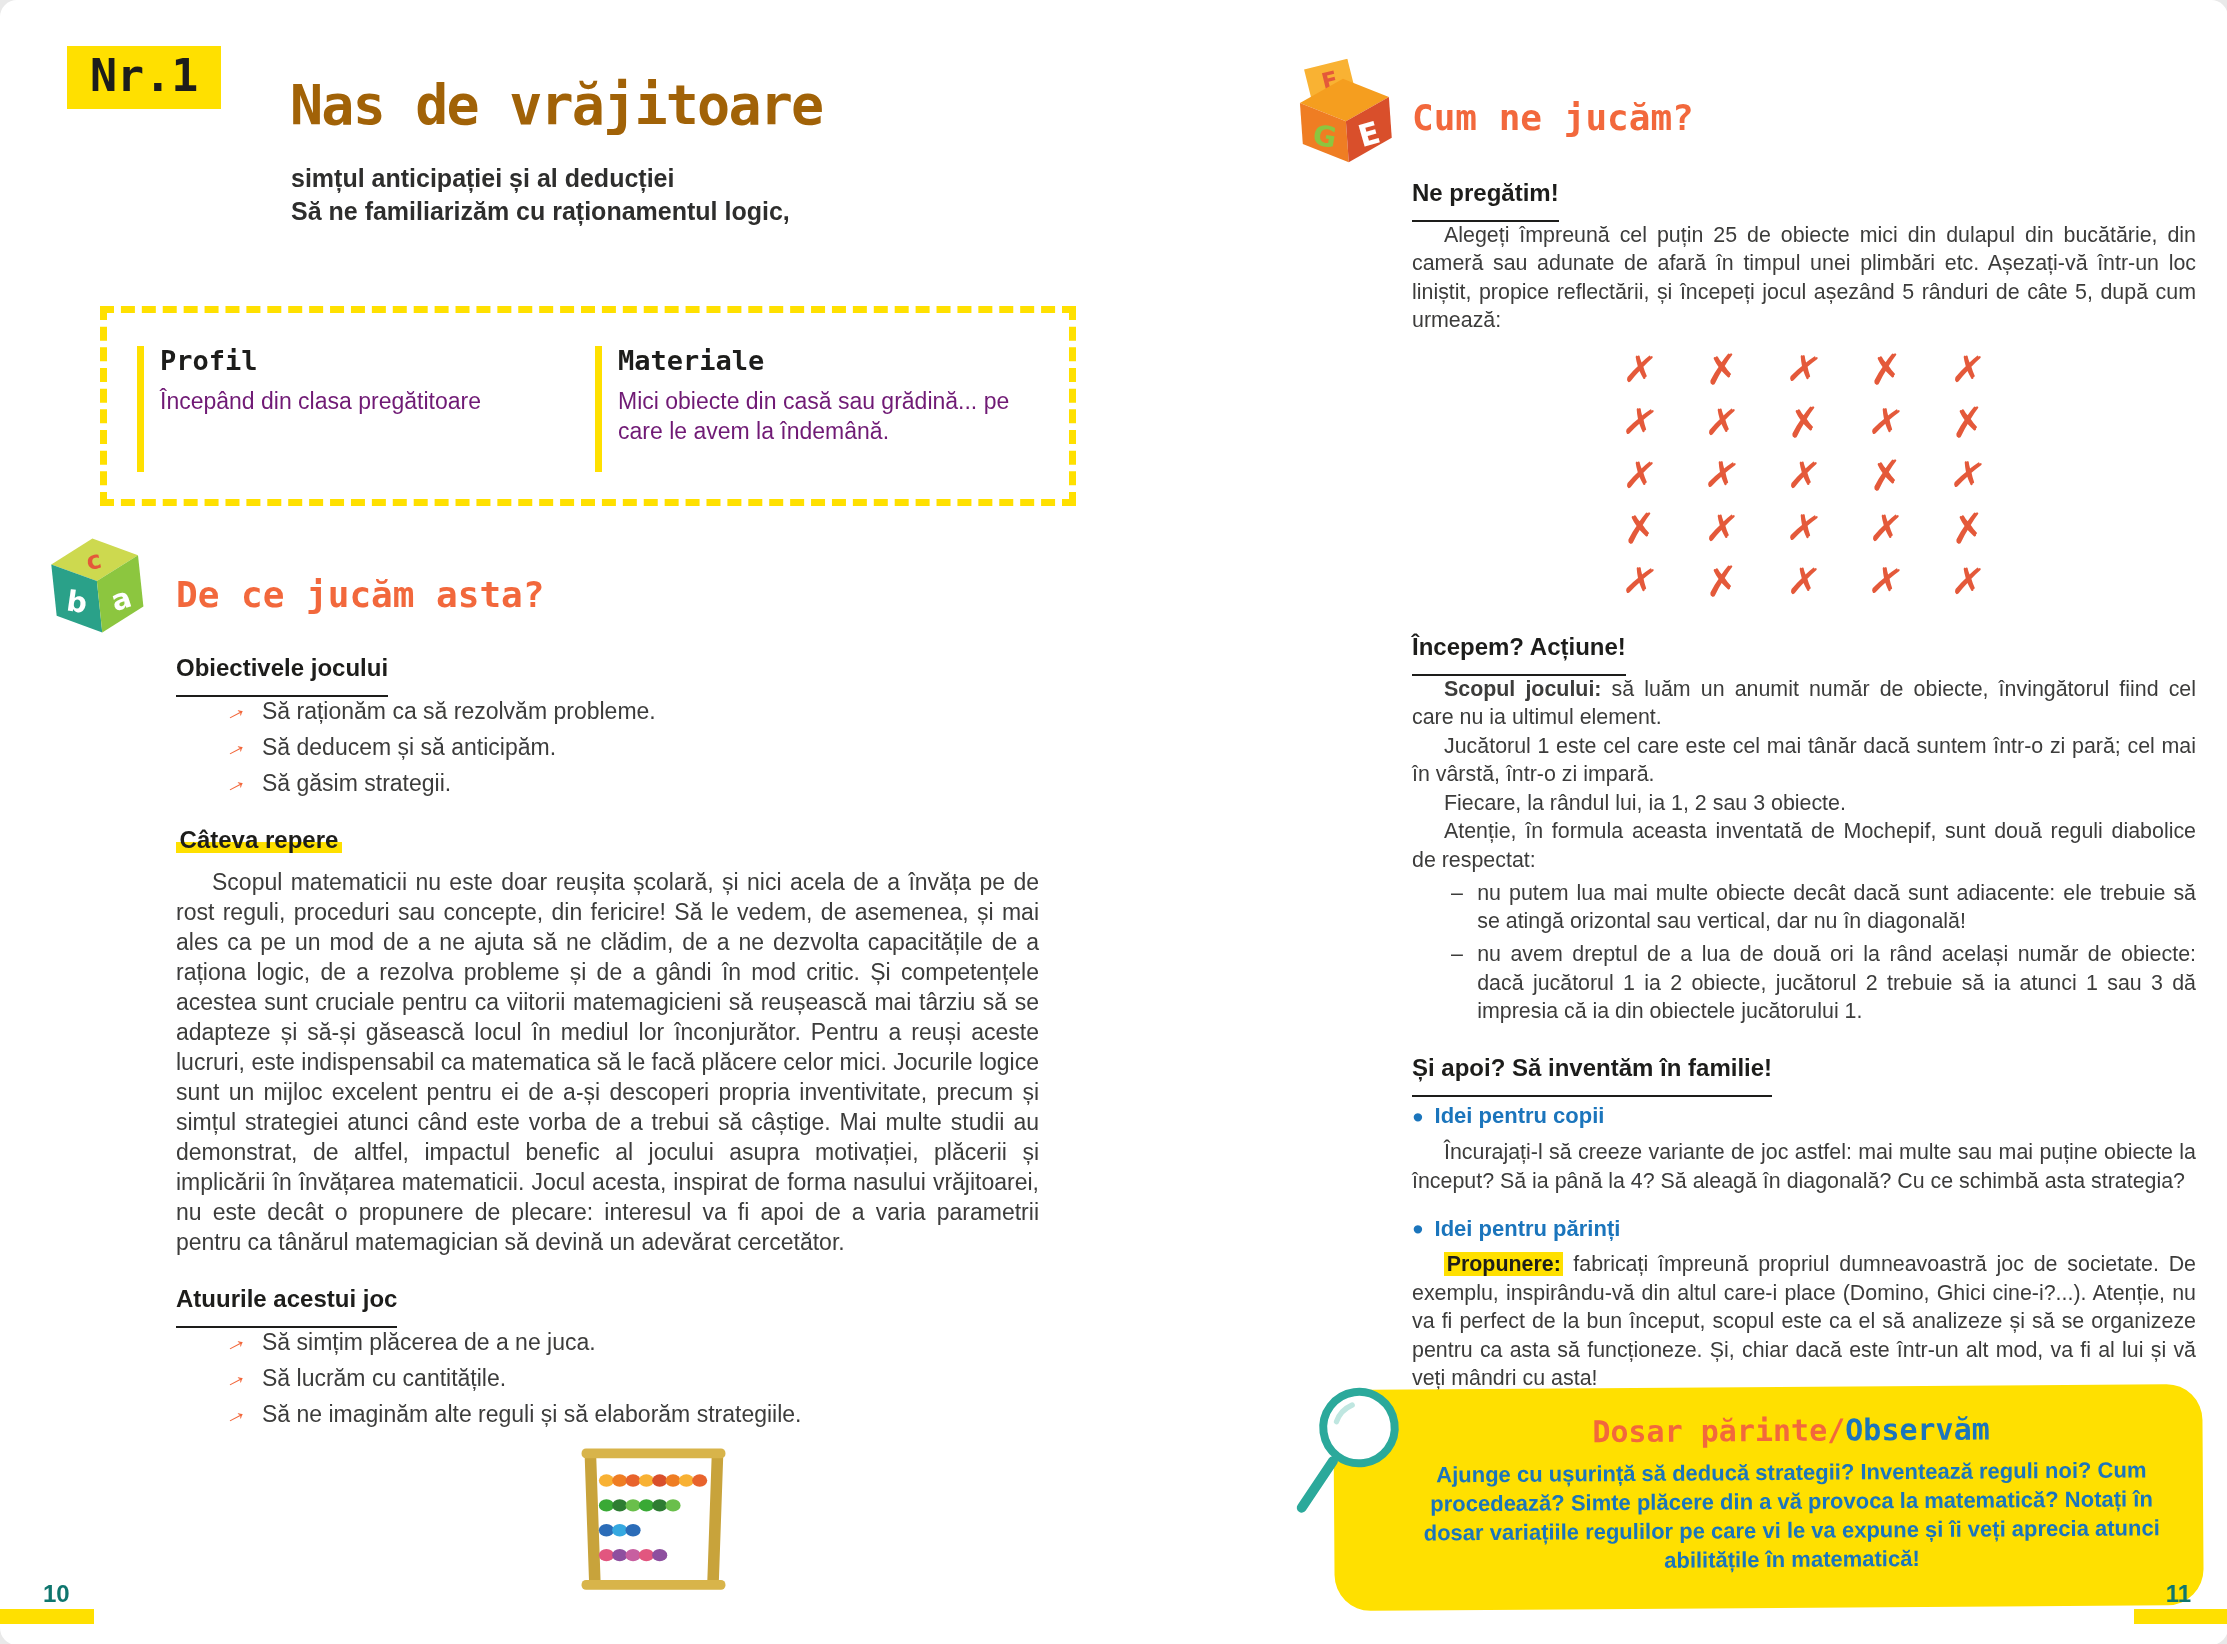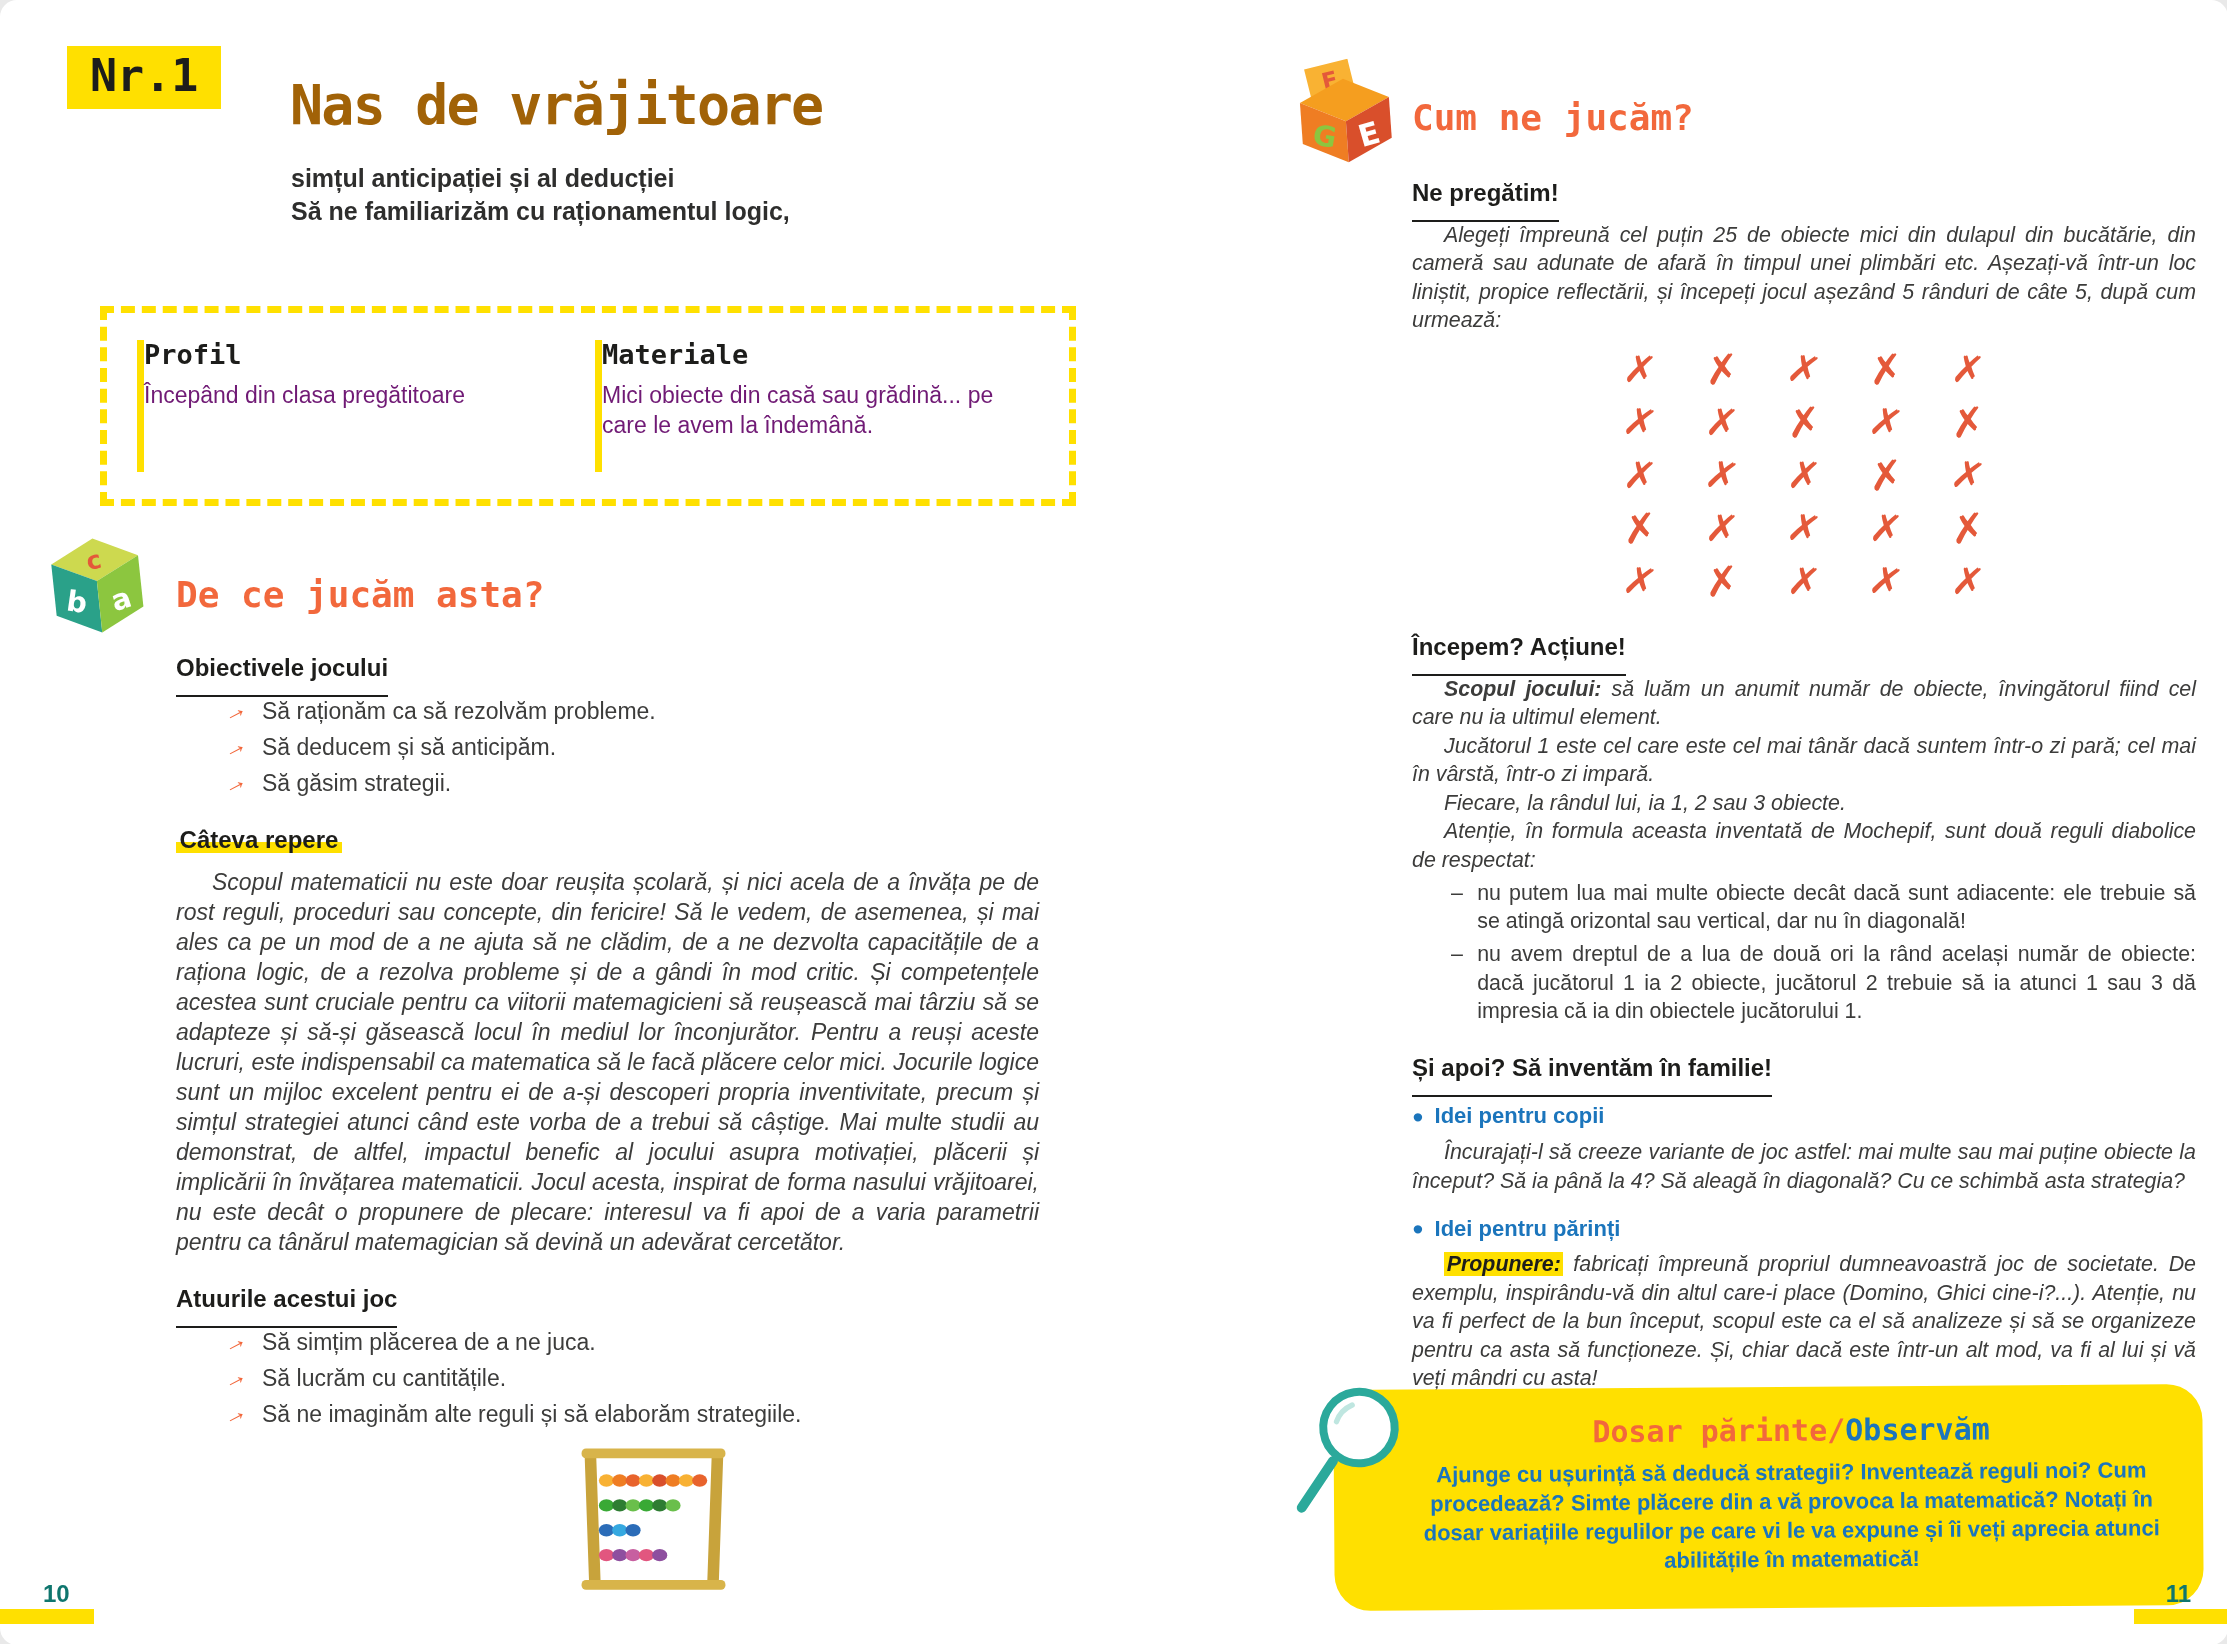--- a/index.html
+++ b/index.html
@@ -10,21 +10,21 @@
   
   .badge{position:absolute;left:67px;top:46px;background:#ffe000;color:#1d1d1b;
          font-family:"DejaVu Sans Mono",monospace;font-weight:bold;font-size:45px;
          padding:7.1px 23px 10.7px;line-height:1;}
   .title{position:absolute;left:290px;top:78px;margin:0;font-family:"DejaVu Sans Mono",monospace;
          font-weight:bold;font-size:55px;letter-spacing:-1.8px;color:#a16207;line-height:1;}
   .subtitle{position:absolute;left:291px;top:162px;font-weight:bold;font-size:25px;
             line-height:33px;color:#2e2e2d;}
   .infobox{position:absolute;left:100px;top:306px;width:976px;height:200px;
            border:7.1px dashed #ffe000;display:flex;padding:27px 30px;gap:39px;background:#fff;}
-  .infocol{border-left:7.1px solid #ffe000;}
+  .infocol{border-left:7.1px solid #ffe000;padding-left:16px;margin-top:6px;}
   .infocol.c1{width:419px;}
   .infocol.c2{flex:1;}
   .infolabel{font-family:"DejaVu Sans Mono",monospace;font-weight:bold;font-size:27px;
              color:#1d1d1b;margin-bottom:10.7px;line-height:1.1;}
   .infotext{font-size:23px;line-height:30px;color:#701a75;}
 
   .section-icon{position:absolute;}
   .icon-left{left:45px;top:533px;transform:rotate(-6deg);}
   .icon-right{left:1290px;top:59px;transform:rotate(-4deg);}
   .orange-heading{position:absolute;margin:0;font-family:"DejaVu Sans Mono",monospace;
@@ -33,21 +33,21 @@
   .oh-right{left:1412px;top:100px;}
 
   .col-left{position:absolute;left:176px;top:653px;width:863px;font-size:23px;line-height:30px;}
   .col-right{position:absolute;left:1412px;top:178px;width:784px;font-size:21.4px;line-height:28.5px;}
 
   h3{font-size:24px;font-weight:bold;color:#1d1d1b;margin:27px 0 12.5px;line-height:1.25;}
   h3.first{margin-top:0;}
   .u{border-bottom:2.7px solid #1d1d1b;padding-bottom:14px;}
   .hl{background:linear-gradient(to top,#ffe000 42%,transparent 42%);padding:0 3.6px;}
 
-  .para{margin:0;text-align:justify;text-indent:36px;font-style:italic;}
+  .para{margin:0;text-align:justify;text-indent:36px;}
   .col-right .para{text-indent:32px;}
 
   .bullet{display:flex;align-items:flex-start;margin:6.2px 0 6.2px 46px;}
   .arrow-icon{color:#f2683c;font-weight:bold;font-size:24px;margin-right:16px;flex:0 0 auto;
               transform:rotate(-28deg);line-height:29px;}
 
   .x-grid{display:grid;row-gap:7.1px;width:410px;margin:12.5px auto 9px;}
   .xmark{font-family:"DejaVu Sans",sans-serif;font-size:39px;line-height:46px;font-weight:bold;
          color:#e4593a;text-align:center;transform:rotate(7deg);}
   .xmark:nth-child(even){transform:rotate(-8deg) scaleX(1.12);}

